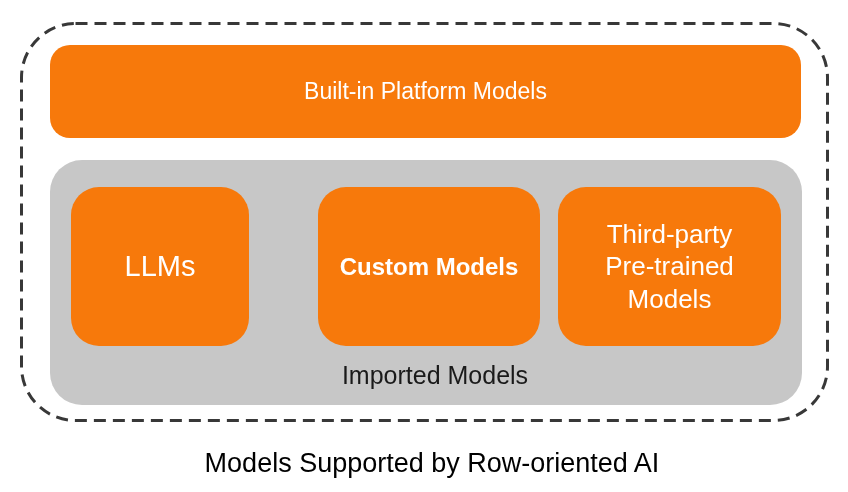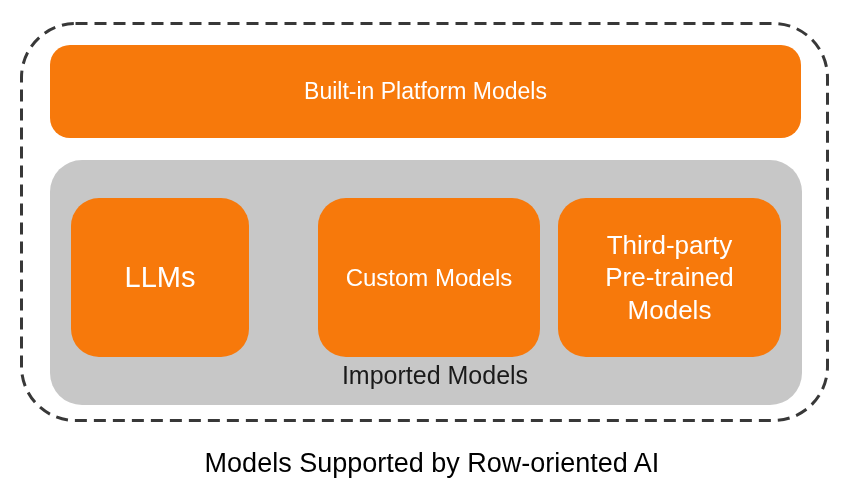--- a/index.html
+++ b/index.html
@@ -45,40 +45,41 @@
     position: absolute;
     left: 50px;
     top: 160px;
     width: 752px;
     height: 245px;
     background: var(--gray, #C7C7C7);
     border-radius: 32px;
   }
   .inner-box {
     position: absolute;
-    top: 38px;
+    top: 27px;
     height: 159px;
     background: var(--orange, #F7790B);
     border-radius: 28px;
     display: flex;
     align-items: center;
     justify-content: center;
     color: var(--light, #ffffff);
     text-align: center;
     white-space: pre-line;
   }
   .inner-box.llms {
     left: 21px;
     width: 178px;
     font-size: 29px;
   }
   .inner-box.custom {
     left: 268px;
     width: 222px;
     font-size: 24px;
+    font-weight: bold;
   }
   .inner-box.third {
     left: 508px;
     width: 223px;
     font-size: 26px;
     line-height: 1.25;
   }
   .imported-label {
     position: absolute;
     left: 9px;

